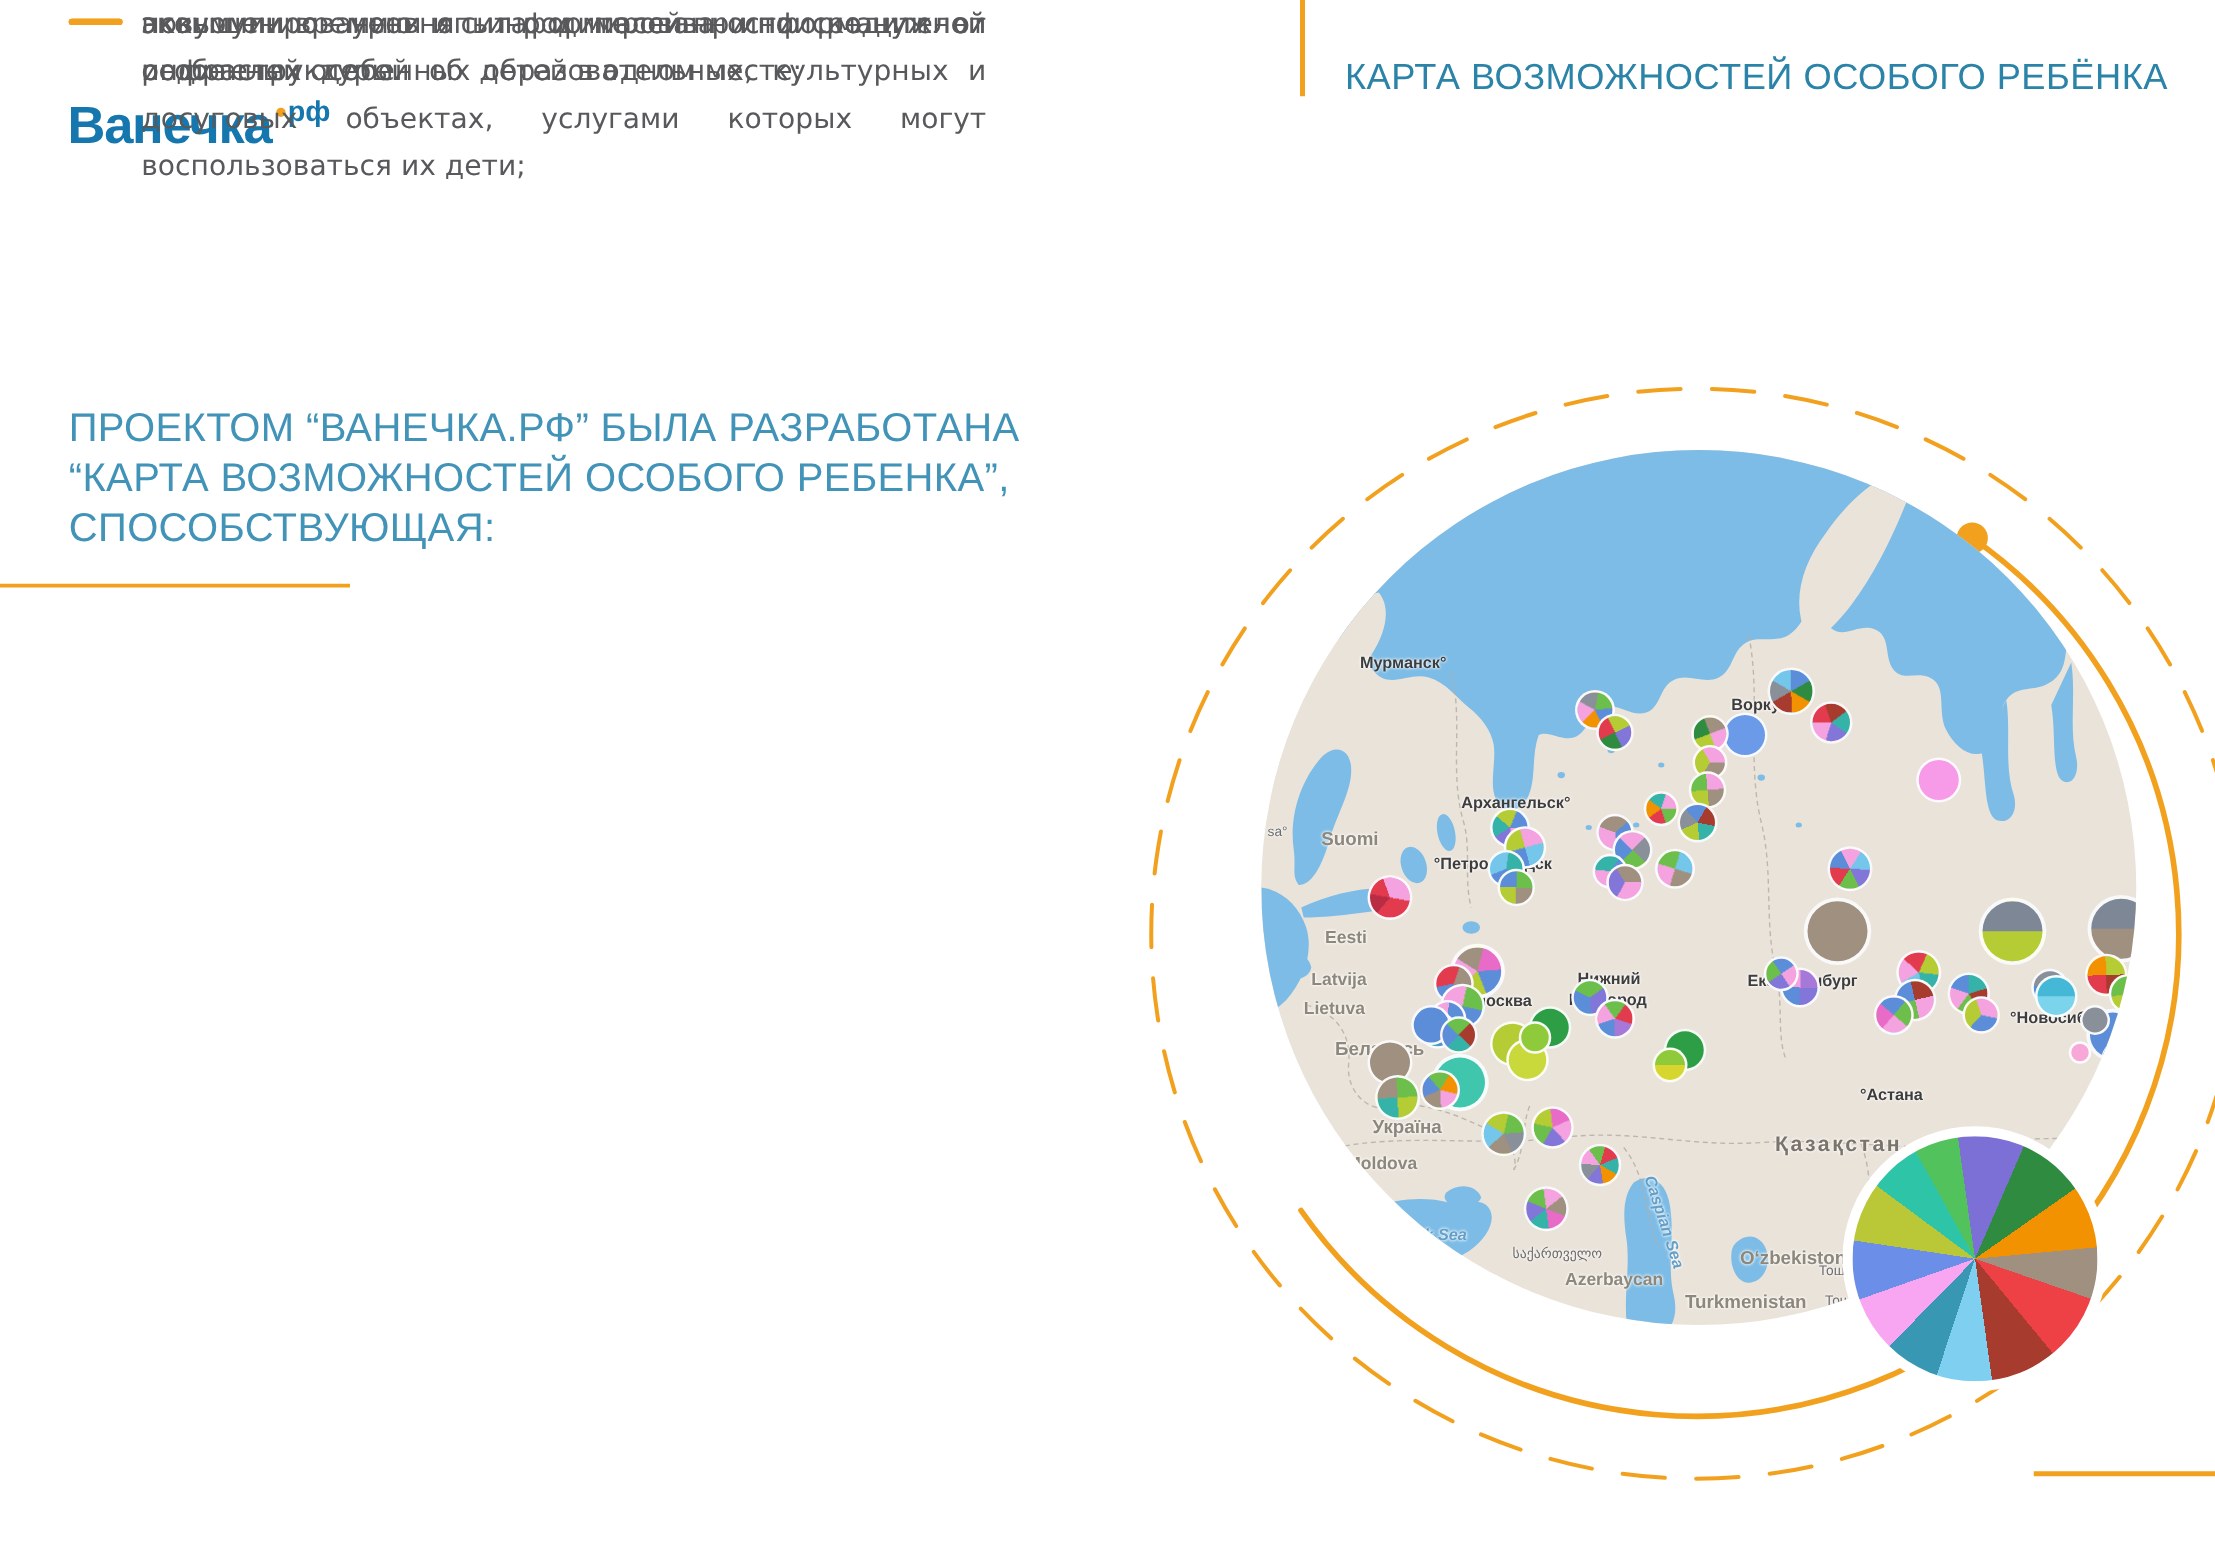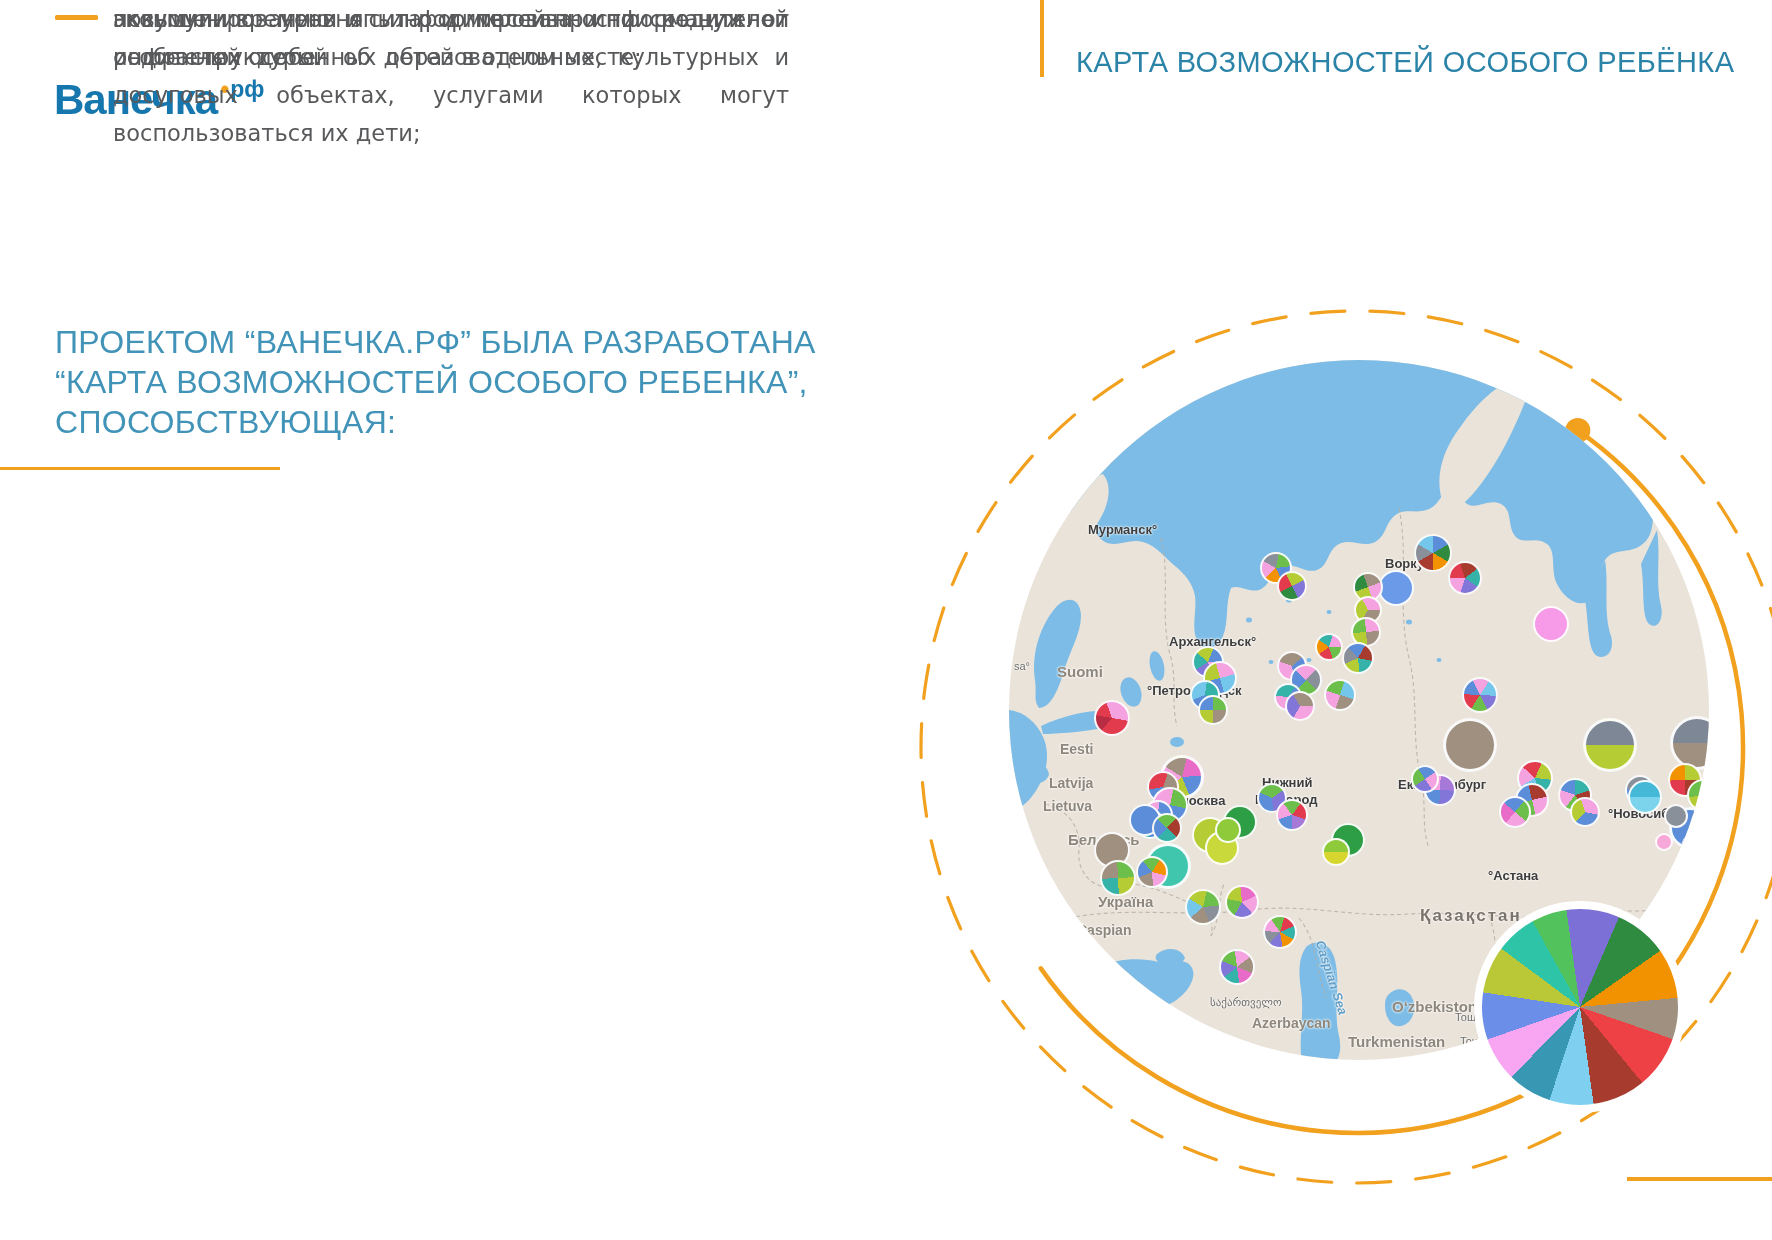--- a/index.html
+++ b/index.html
@@ -159,22 +159,22 @@
         <span class="m-label city" style="left: 169px; top: 433px;">Москва</span>
         <span class="m-label city" style="left: 253px; top: 415px;">Нижний</span>
         <span class="m-label city" style="left: 246px; top: 432px;">Новгород</span>
         <span class="m-label city" style="left: 376px; top: 196px;">Воркута°</span>
         <span class="m-label city" style="left: 389px; top: 417px;">Екатеринбург</span>
         <span class="m-label city" style="left: 599px; top: 446px;">°Новосибирск</span>
         <span class="m-label city" style="left: 479px; top: 508px;">°Астана</span>
         <span class="m-label country" style="left: 411px; top: 546px; text-align: center;">Қазақстан</span>
         <span class="m-label city-sm" style="left: 96px; top: 513px;">°Київ</span>
         <span class="m-label terr" style="left: 89px; top: 533px;">Україна</span>
-        <span class="m-label terr-sm" style="left: 68px; top: 562px;">Caspian</span>
-        <span class="m-label sea" style="left: 103px; top: 641px;">Black Sea</span>
+        <span class="m-label terr-sm" style="left: 68px; top: 562px;">Moldova</span>
+        <span class="m-label sea" style="left: 103px; top: 620px;">Black Sea</span>
         <span class="m-label small" style="left: 201px; top: 636px;">საქართველო</span>
         <span class="m-label terr-sm" style="left: 243px; top: 655px;">Azerbaycan</span>
         <span class="m-label sea" style="left: 284px; top: 610px; transform: rotate(72deg);">Caspian Sea</span>
         <span class="m-label terr" style="left: 383px; top: 638px;">O‘zbekiston</span>
         <span class="m-label small" style="left: 446px; top: 651px;">Тош</span>
         <span class="m-label small" style="left: 451px; top: 675px;">Точ</span>
         <span class="m-label terr" style="left: 339px; top: 673px;">Turkmenistan</span>
       </div>
     <div class="map-markers" id="map-markers">
         <div class="mk" style="border-width: 2px; width: 34px; height: 34px; left: 405px; top: 174px; background: conic-gradient(rgb(91, 141, 217) 0%, rgb(91, 141, 217) 16.67%, rgb(46, 139, 64) 16.67%, rgb(46, 139, 64) 33.33%, rgb(242, 146, 0) 33.33%, rgb(242, 146, 0) 50%, rgb(166, 59, 46) 50%, rgb(166, 59, 46) 66.67%, rgb(138, 144, 153) 66.67%, rgb(138, 144, 153) 83.33%, rgb(116, 198, 234) 83.33%, rgb(116, 198, 234) 100%);"></div>

